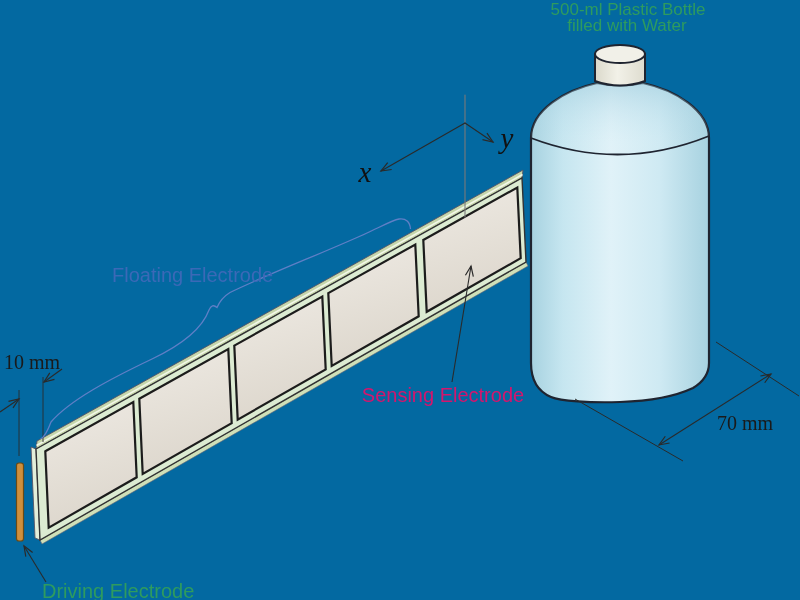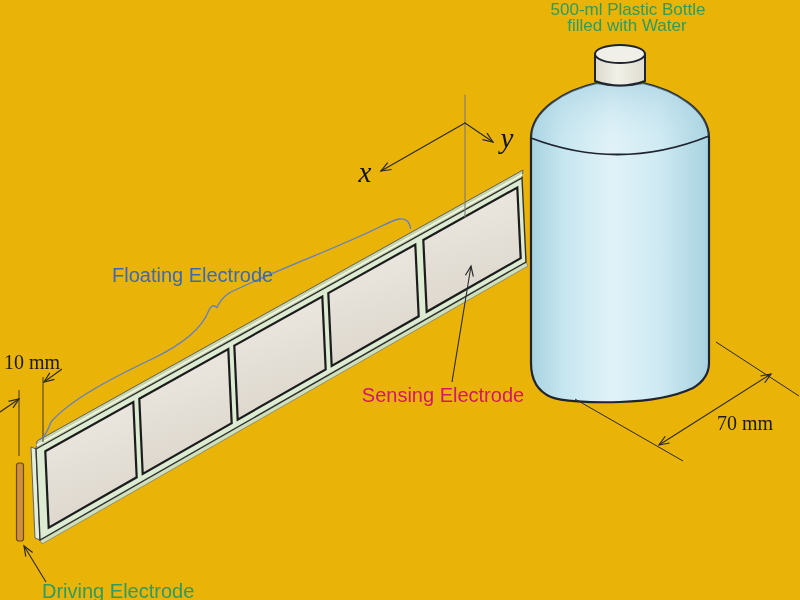--- a/index.html
+++ b/index.html
@@ -1,16 +1,16 @@
 <!DOCTYPE html>
 <html><head>
 <meta charset="utf-8">
 <style>
   html,body{margin:0;padding:0;background:#ffffff;}
-  .stage{position:relative;width:800px;height:600px;background:#eab308;overflow:hidden;
+  .stage{position:relative;width:800px;height:600px;background:#0369a1;overflow:hidden;
          font-family:"Liberation Sans",sans-serif;}
   svg{display:block;}
   text{user-select:none;}
   .lbl-sans{font-family:"Liberation Sans","DejaVu Sans",sans-serif;font-size:20px;}
   .lbl-title{font-family:"Liberation Sans","DejaVu Sans",sans-serif;font-size:17px;}
   .lbl-serif{font-family:"Liberation Serif","DejaVu Serif",serif;font-size:20px;fill:#1a1a1a;}
   .lbl-math{font-family:"Liberation Serif","DejaVu Serif",serif;font-size:29px;font-style:italic;fill:#111;}
 </style>
 </head>
 <body>

